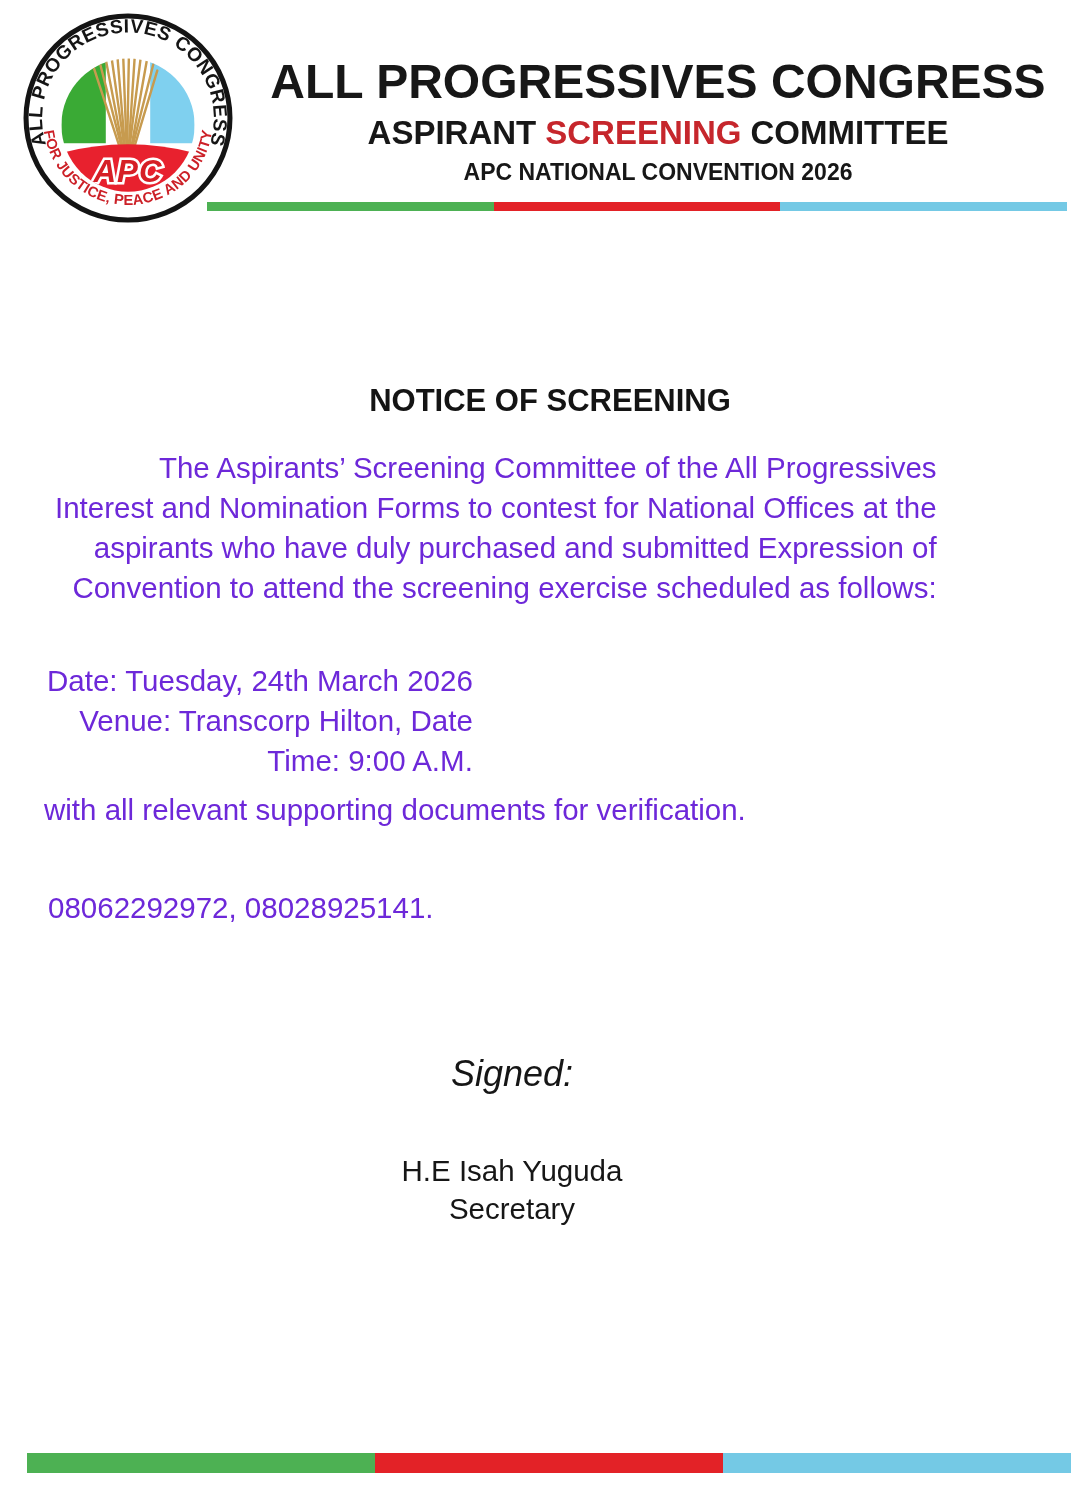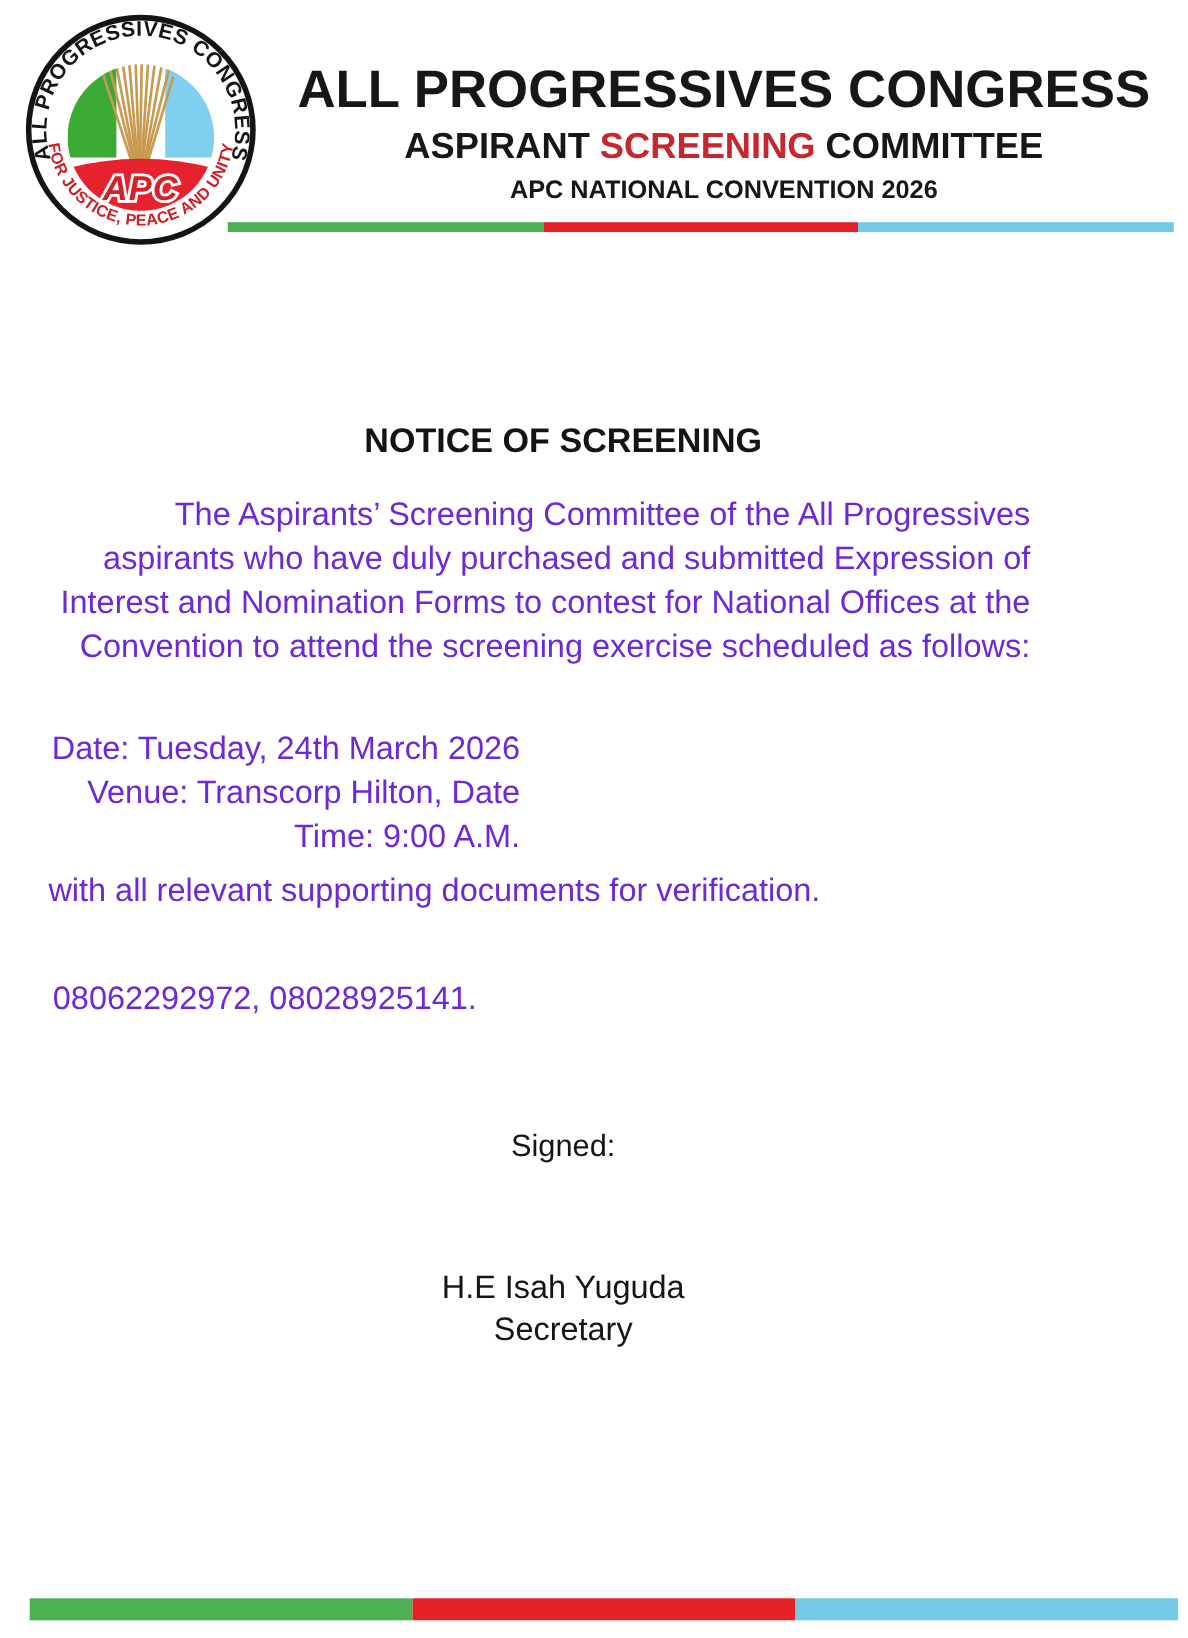--- a/index.html
+++ b/index.html
@@ -34,27 +34,27 @@
   .stripe { display: flex; }
   .stripe .seg { flex: 1 1 0; height: 100%; }
   .stripe .seg.green { background: var(--stripe-green, #4db153); }
   .stripe .seg.red   { background: var(--stripe-red, #e32227); }
   .stripe .seg.blue  { background: var(--stripe-blue, #74c9e5); }
   .stripe-top    { left: 207px; top: 202px; width: 860px; height: 9px; }
   .stripe-bottom { left: 27px;  top: 1453px; width: 1044px; height: 20px; }
 
   
   .center-col { left: 0; width: 1024px; text-align: center; }
-  .doc-title { top: 383px; font-size: 31px; font-weight: bold; color: #141414; }
+  .doc-title { top: 383px; font-size: 31px; font-weight: bold; color: #141414; margin-left: 38px; }
   .body-text { font-size: 29.5px; line-height: 40px; color: #6d28d9; white-space: nowrap; text-align: right; }
   .intro      { left: 55px; top: 448px; }
   .details    { left: 47px; top: 661px; }
   .attendance { left: 44px; top: 790px; }
   .contact    { left: 48px; top: 888px; }
-  .signed-label    { top: 1026px; font-size: 28px; }
+  .signed-label    { top: 1053px; font-size: 36px; font-style: italic; }
   .signatory-name  { top: 1154px; font-size: 29.5px; }
   .signatory-title { top: 1192px; font-size: 29.5px; }
 
   
   .logo-wrap svg { width: 100%; height: 100%; display: block; }
   .ring-text-top {
     font-family: "Liberation Sans", sans-serif;
     font-weight: bold; font-size: 19px; letter-spacing: 0.5px; fill: #151515;
   }
   .ring-text-bottom {
@@ -135,22 +135,22 @@
 <div class="abs stripe stripe-top">
   <div class="seg green"></div>
   <div class="seg red"></div>
   <div class="seg blue"></div>
 </div>
 
 <div class="abs center-col doc-title">NOTICE OF SCREENING</div>
 
 <div class="abs body-text intro">
   <div>The Aspirants’ Screening Committee of the All Progressives</div>
+  <div>Interest and Nomination Forms to contest for National Offices at the</div>
   <div>aspirants who have duly purchased and submitted Expression of</div>
-  <div>Interest and Nomination Forms to contest for National Offices at the</div>
   <div>Convention to attend the screening exercise scheduled as follows:</div>
 </div>
 
 <div class="abs body-text details">
   <div>Date: Tuesday, 24th March 2026</div>
   <div>Venue: Transcorp Hilton, Date</div>
   <div>Time: 9:00 A.M.</div>
 </div>
 
 <div class="abs body-text attendance">

